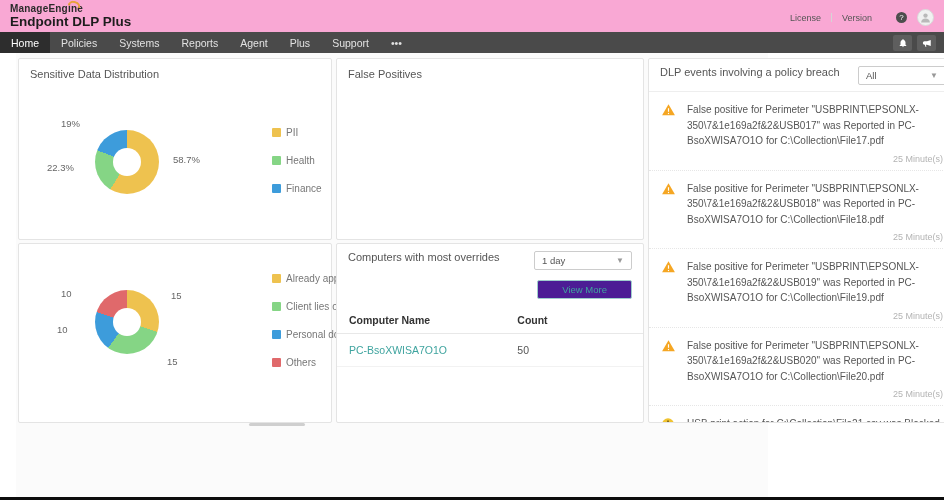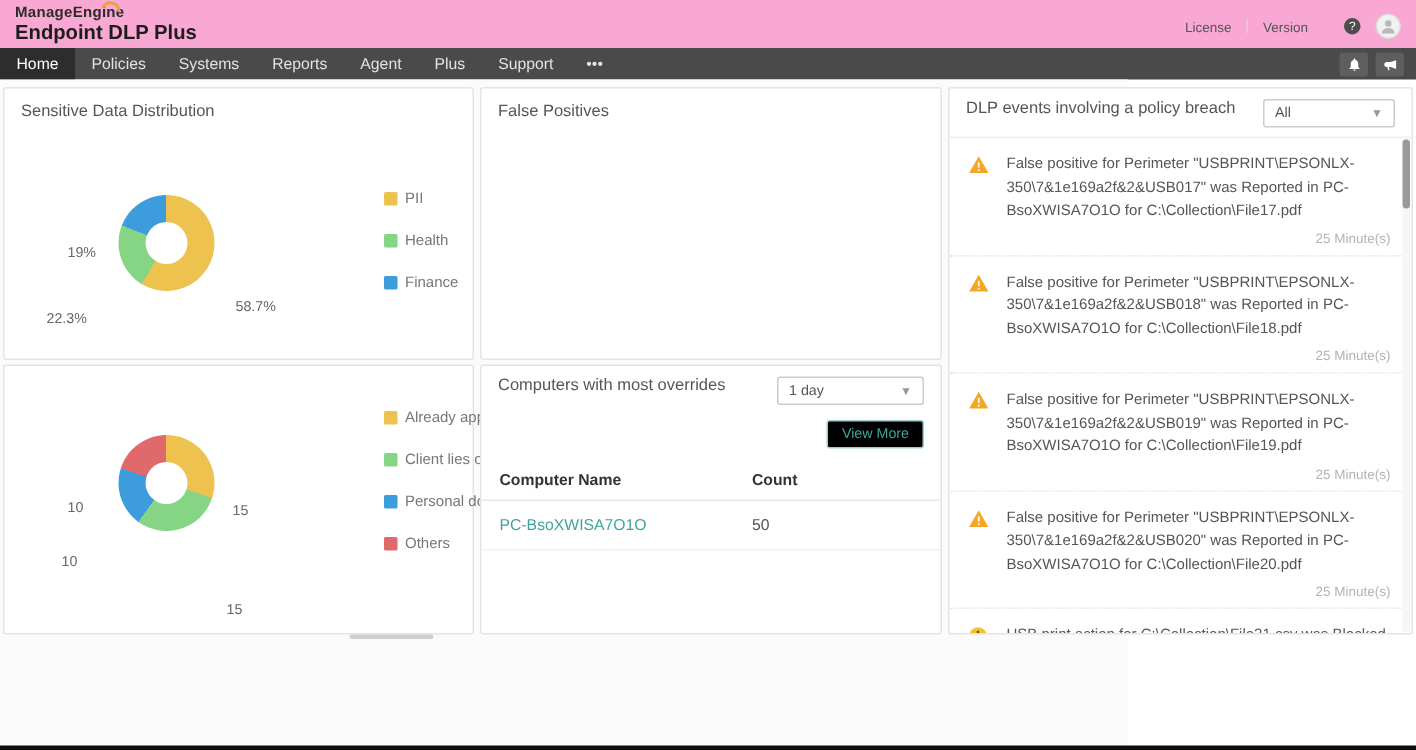--- a/index.html
+++ b/index.html
@@ -20,50 +20,50 @@
   .help-circle { width:11px; height:11px; border-radius:50%; background:#4d4d4d; color:#fff; font-size:8px; line-height:11px; text-align:center; margin-left:14px; }
   .avatar { width:17px; height:17px; border-radius:50%; background:#f1f1f1; border:1px solid #d9d9d9; display:flex; align-items:center; justify-content:center; overflow:hidden; }
   
   .nav-bar { height: 21px; background:#4a4a4a; display:flex; align-items:stretch; justify-content:space-between; }
   .nav-items { display:flex; list-style:none; }
   .nav-items li { font-size:10.5px; color:#e2e2e2; padding:0 11px; display:flex; align-items:center; cursor:pointer; }
   .nav-items li.active { background:#2d2d2d; color:#fff; }
   .nav-right { display:flex; align-items:center; gap:5px; padding-right:8px; }
   .nav-icon-btn { width:19px; height:16px; background:#5e5e5e; border-radius:2px; display:flex; align-items:center; justify-content:center; cursor:pointer; }
   
-  .content { position:absolute; left:0; top:53px; width:752px; height:447px; background:#fbfbfb; }
+  .content { position:absolute; left:16px; top:53px; width:752px; height:447px; background:#fbfbfb; }
   .panel { position:absolute; background:#fff; border:1px solid #e4e4e4; border-radius:2px; }
   .panel-title { font-size:11px; color:#555; padding:9px 11px 4px 11px; }
   #panel-sdd { left:2px; top:5px; width:314px; height:182px; }
   #panel-bjd { left:2px; top:190px; width:314px; height:180px; }
   #panel-fp  { left:320px; top:5px; width:308px; height:182px; }
   #panel-ov  { left:320px; top:190px; width:308px; height:180px; }
   #panel-ev  { left:632px; top:5px; width:310px; height:365px; }
   
   .chart-row { display:flex; align-items:center; padding:6px 4px 0 4px; }
   .chart-wrap { position:relative; width:206px; height:140px; flex:0 0 auto; }
   .donut { position:absolute; left:72px; top:40px; width:64px; height:64px; border-radius:50%; }
   .donut-hole { position:absolute; left:50%; top:50%; width:28px; height:28px; margin:-14px 0 0 -14px; background:#fff; border-radius:50%; }
-  .pie-label { position:absolute; font-size:9.5px; color:#666; white-space:nowrap;margin-top:45px; }
+  .pie-label { position:absolute; font-size:9.5px; color:#666; white-space:nowrap; }
   .legend { list-style:none; font-size:10px; color:#777; }
   .legend li { display:flex; align-items:center; gap:5px; margin:17px 0; white-space:nowrap;padding-left:43px; }
   .legend .swatch { width:9px; height:9px; border-radius:1px; flex:0 0 auto; }
   
   table { width:100%; border-collapse:collapse; margin-top:8px; }
   th { font-size:10.5px; color:#333; text-align:left; font-weight:bold; padding:7px 12px; border-bottom:1px solid #e8e8e8; }
   td { font-size:10.5px; color:#555; padding:10px 12px; border-bottom:1px solid #f2f2f2; }
   .link { color:#3fa49f; cursor:pointer; }
   
   .fake-select { display:flex; align-items:center; justify-content:space-between; border:1px solid #cccccc; border-radius:2px; background:#fff; font-size:9.5px; color:#555; height:19px; padding:0 7px; cursor:pointer; }
   .fake-select .chev { color:#999; font-size:8px; margin-left:8px; }
   .panel-head { display:flex; justify-content:space-between; padding:7px 11px 6px 11px; }
   .panel-head .panel-title { padding:0; }
   
   .viewmore-row { display:flex; justify-content:flex-end; padding:4px 11px 0 11px; }
-  .viewmore-btn { border:1px solid #9fcecd; color:#3fa49f; background:#000000; font-size:9.5px; padding:3px 9px; border-radius:2px; cursor:pointer; font-family:inherit; }
+  .viewmore-btn { border:1px solid #9fcecd; color:#3fa49f; background:#4c1d95; font-size:9.5px; padding:3px 24px; border-radius:2px; cursor:pointer; font-family:inherit; }
   
   #panel-ev .panel-head { border-bottom:1px solid #eeeeee; }
   .events-list { height:330px; overflow:hidden; position:relative; }
   .event-item { display:flex; padding:10px 14px 4px 12px; border-bottom:1px dotted #e6e6e6; }
   .event-item:last-child { border-bottom:none; }
   .event-icon { flex:0 0 26px; padding-top:1px; }
   .event-body { flex:1; }
   .event-text { font-size:10px; color:#555; line-height:1.55; word-break:break-word; }
   .event-time { font-size:9px; color:#b3b3b3; text-align:right; margin:5px 0 2px 0; }
   .ev-scrollbar { position:absolute; right:1px; top:32px; width:5px; height:330px; background:#f6f6f6; }

